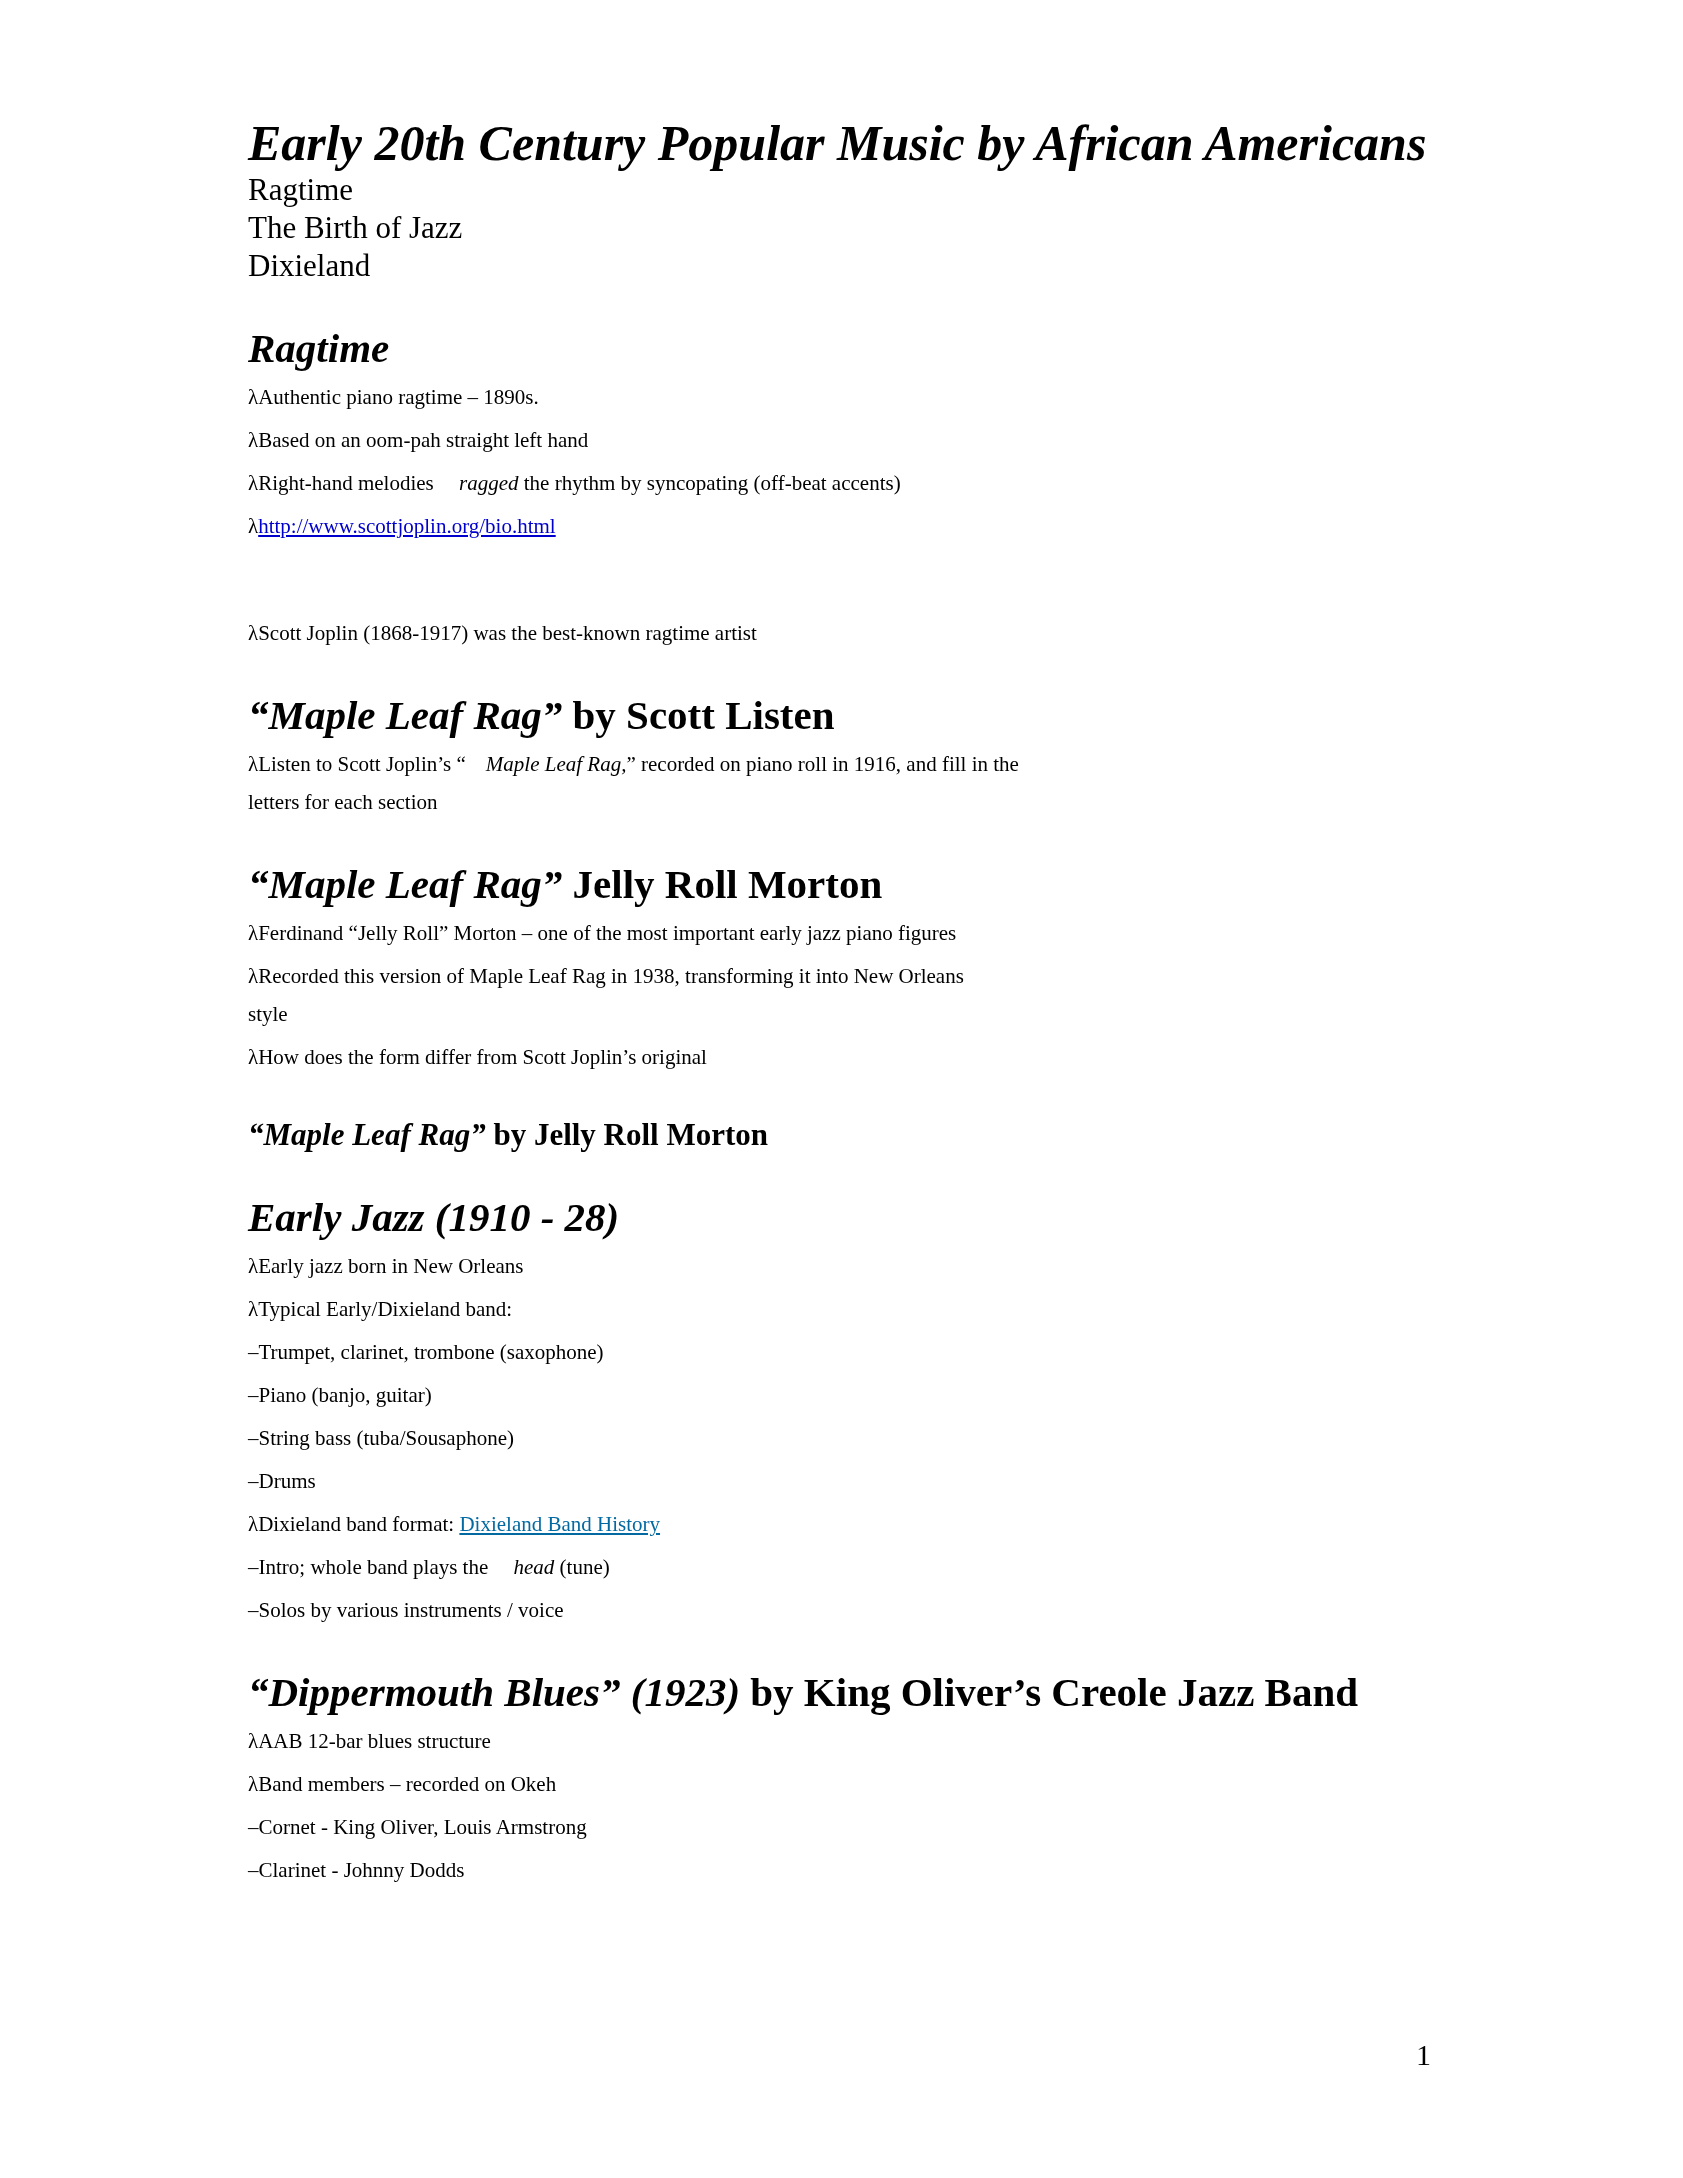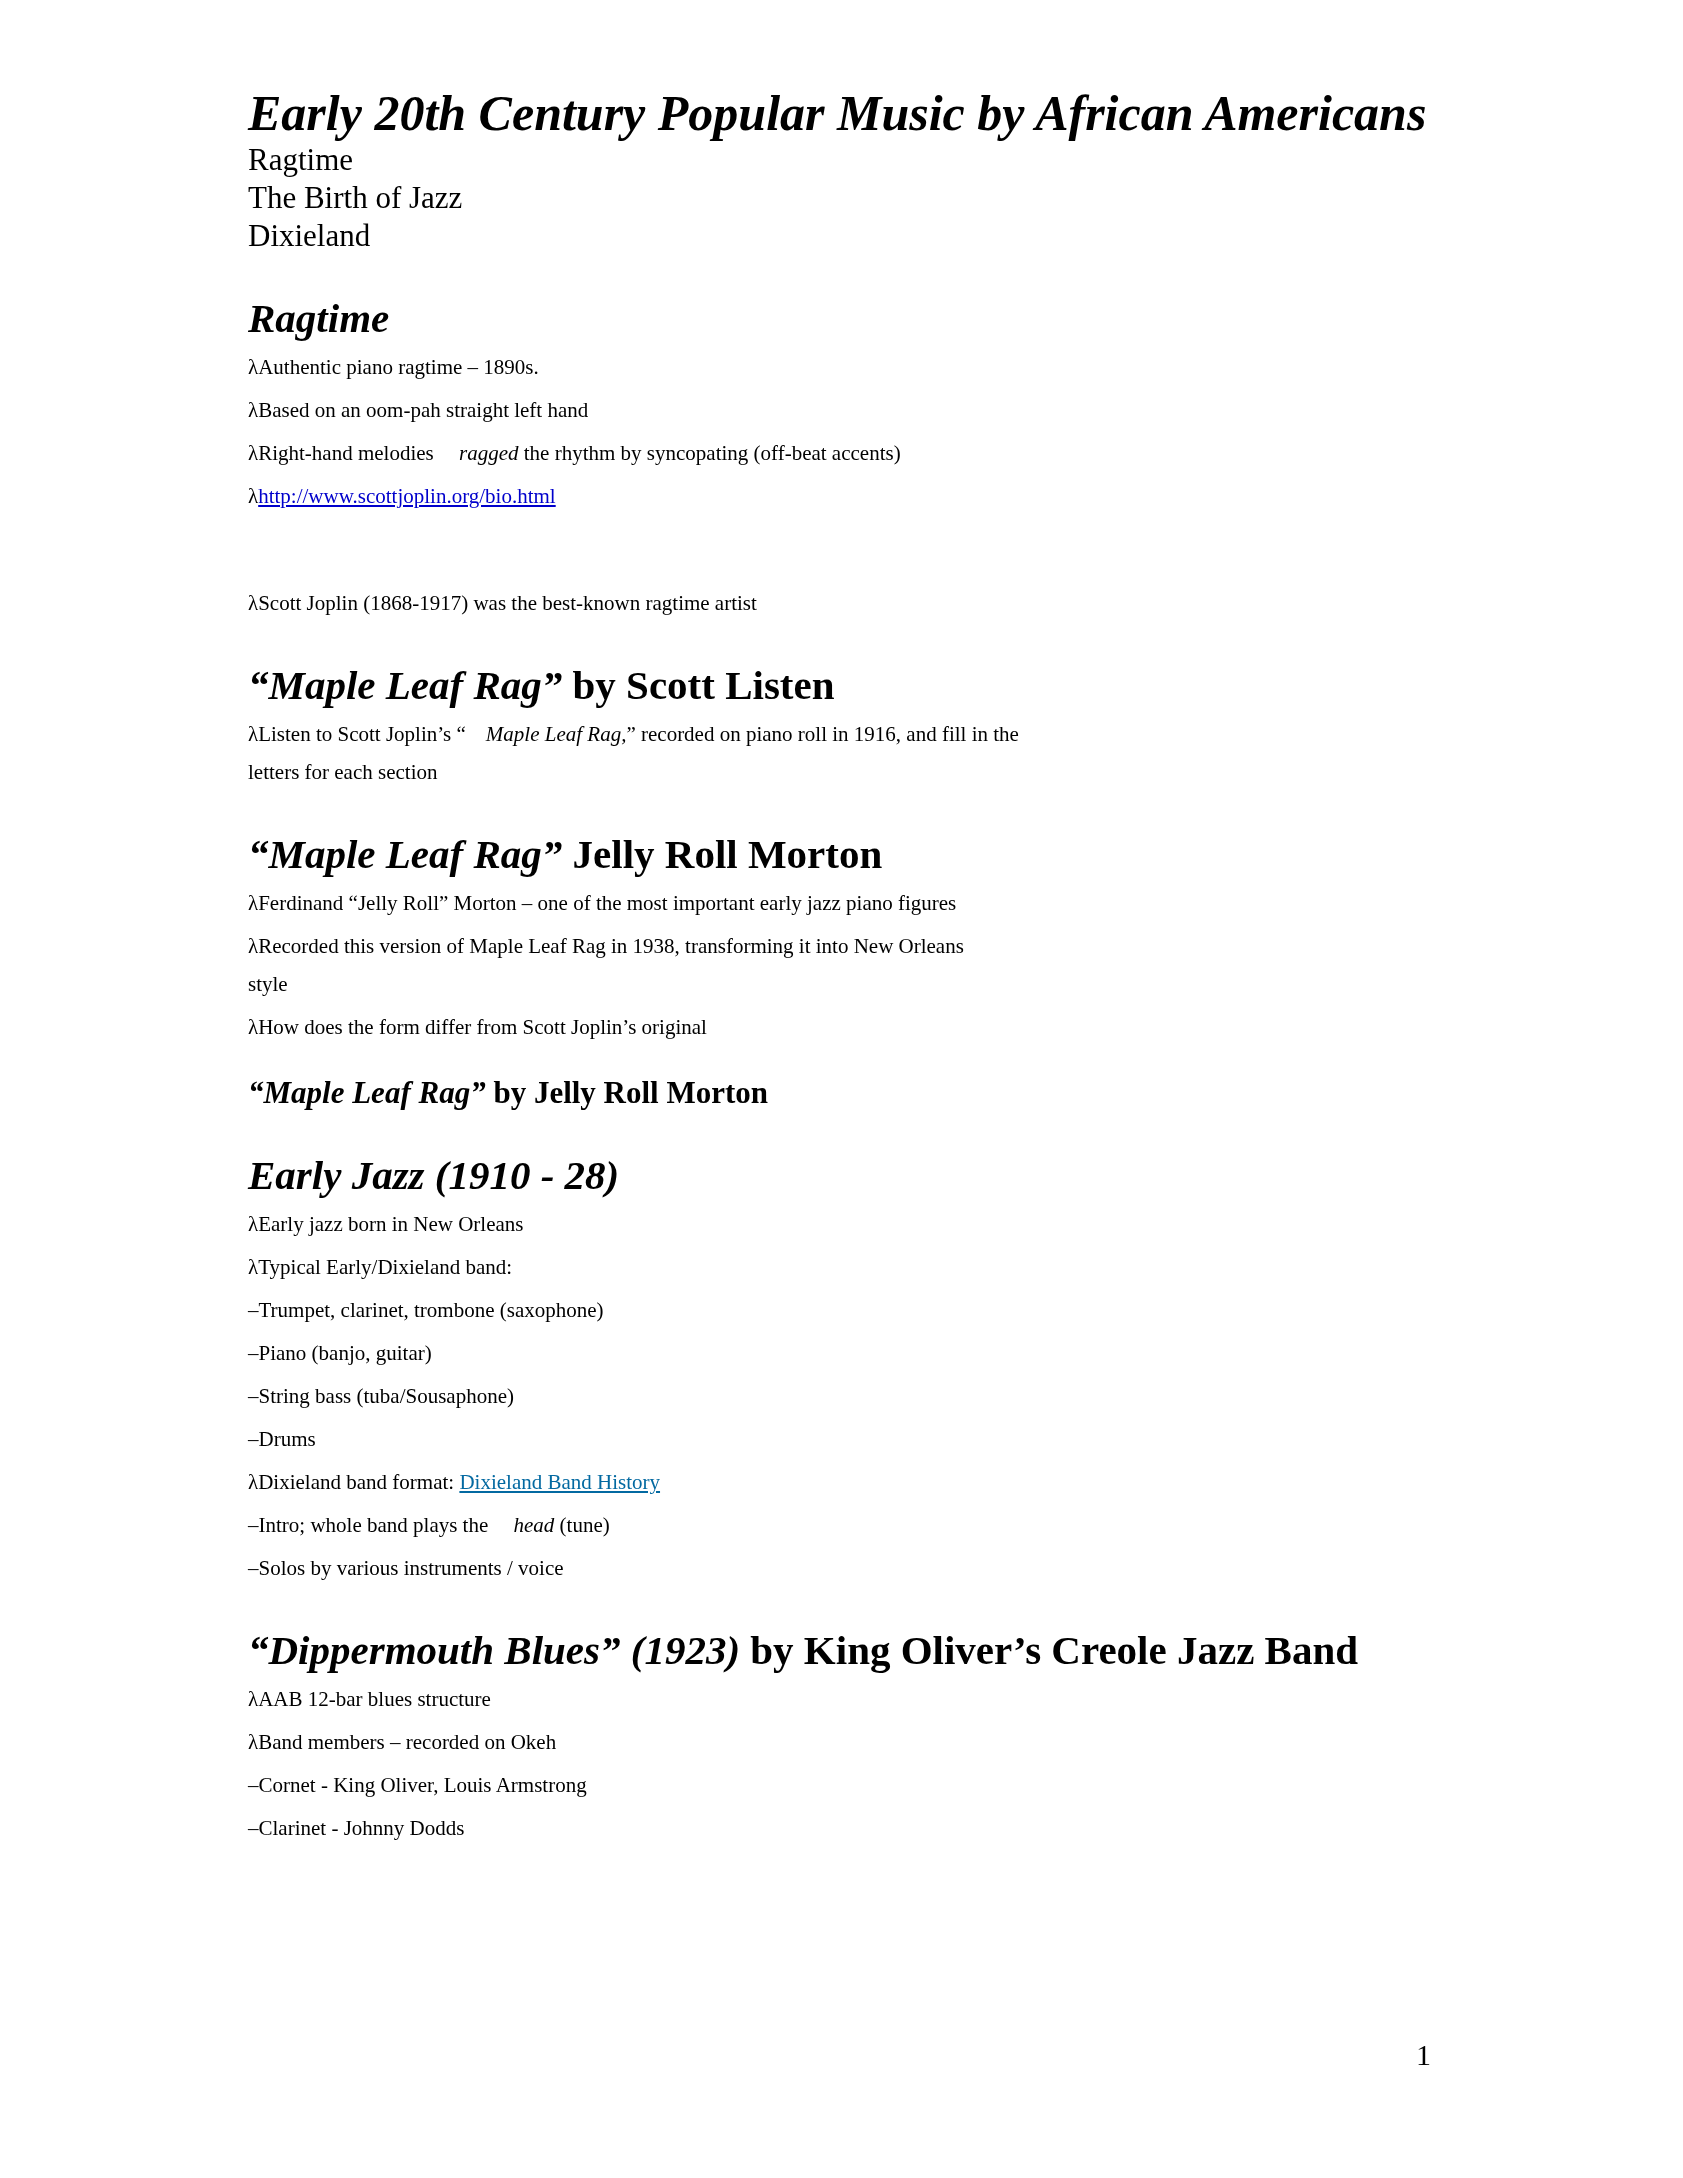--- a/index.html
+++ b/index.html
@@ -10,21 +10,21 @@
     background: #ffffff;
     font-family: "Liberation Serif", "DejaVu Serif", serif;
     color: #000000;
     overflow: hidden;
   }
   #content {
     position: absolute;
     left: 248px;
     top: 0;
     width: 1267px;
-    padding-top: 86px;
+    padding-top: 116px;
   }
   #doc-title {
     font-size: 50px;
     font-weight: bold;
     font-style: italic;
     line-height: 55px;
     white-space: nowrap;
     margin: 0;
   }
   .intro-line {
@@ -35,21 +35,21 @@
     font-weight: bold;
     margin: 38px 0 0 0;
   }
   h2.large {
     font-size: 41px;
     line-height: 50px;
   }
   h2.small {
     font-size: 31px;
     line-height: 38px;
-    margin-top: 28px;
+    margin-top: 40px;
   }
   h2 .bi { font-style: italic; }
   p.item {
     font-size: 21px;
     line-height: 38px;
     margin: 5px 0 0 0;
     white-space: pre-wrap;
   }
   p.item.gap { margin-top: 69px; }
   p.item em { font-style: italic; margin-left: 20px; }

